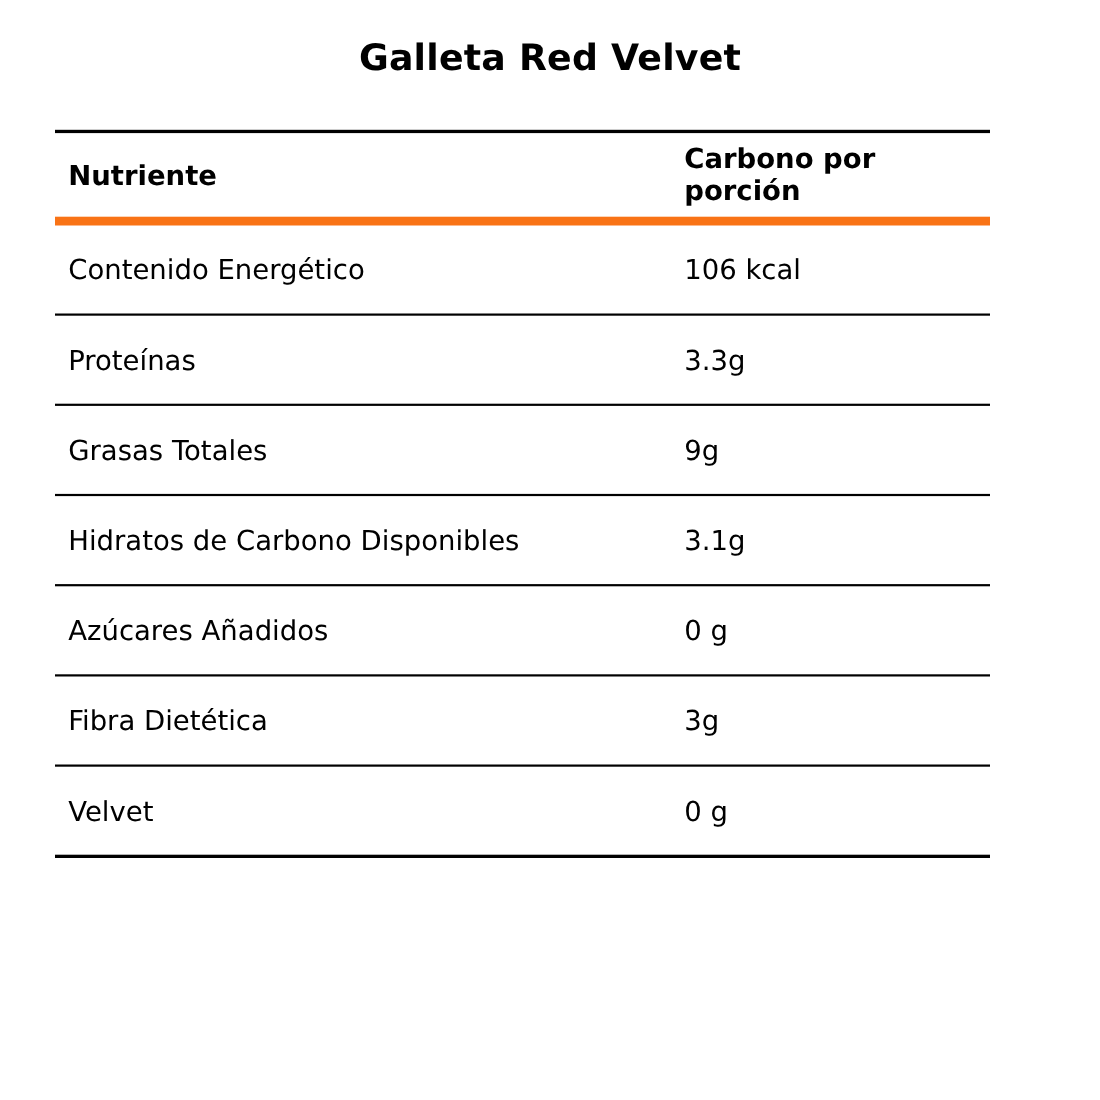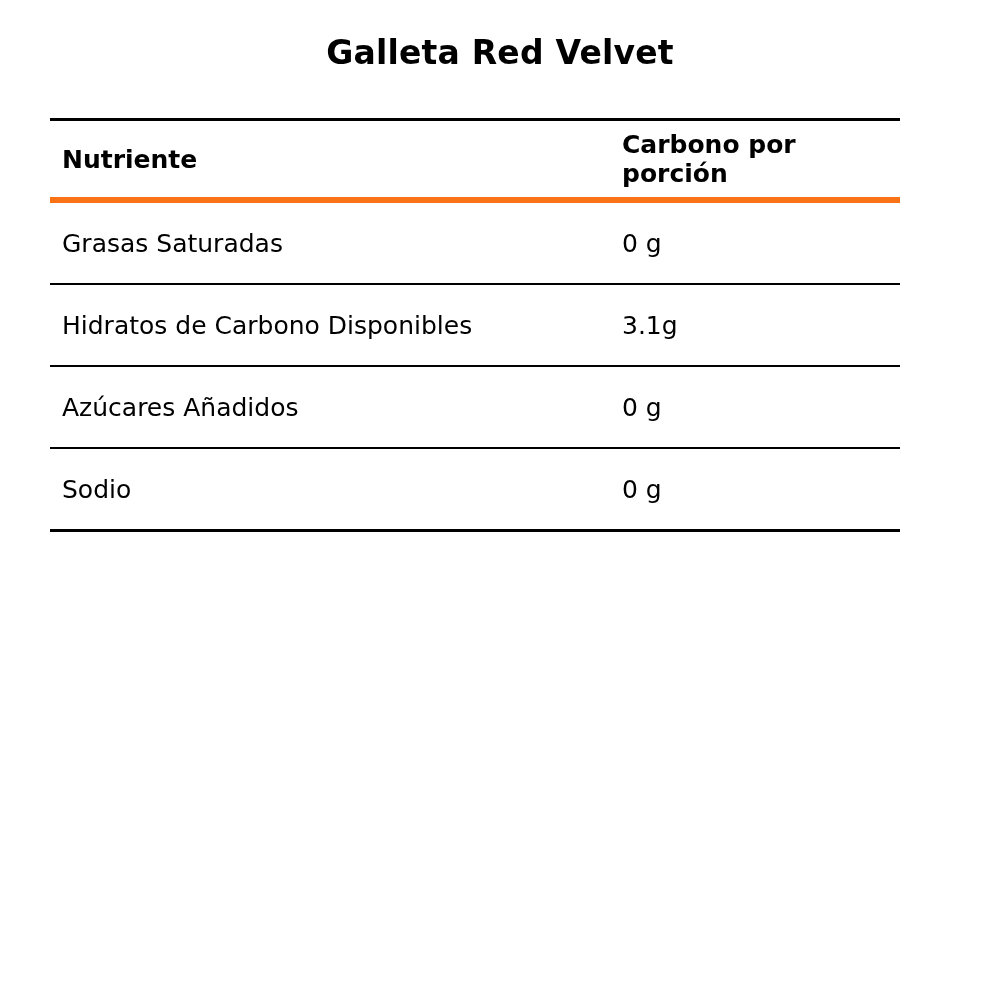--- a/index.html
+++ b/index.html
@@ -45,21 +45,21 @@
     text-align: left;
     vertical-align: middle;
     padding: 0 0 0 12px;
     font-weight: normal;
   }
   table.nutrition thead th {
     font-size: 25px;
     font-weight: bold;
     height: 76px;
     border-top: 3px solid #000;
-    border-bottom: 6px solid #f97316;
+    border-bottom: 8px solid #f97316;
     font-family: "DejaVu Sans", "Liberation Sans", sans-serif;
   }
   table.nutrition tbody td {
     font-size: 25px;
     height: 80px;
     border-bottom: 2px solid #000;
     font-family: "DejaVu Sans", "Liberation Sans", sans-serif;
   }
   table.nutrition tbody tr:last-child td {
     border-bottom: 3px solid #000;
@@ -81,32 +81,44 @@
         <col class="c-val">
       </colgroup>
       <thead>
         <tr>
           <th>Nutriente</th>
           <th>Carbono por porción</th>
         </tr>
       </thead>
       <tbody>
         <tr>
-          <td>Grasas Saturadas</td>
-          <td>0 g</td>
+          <td>Contenido Energético</td>
+          <td>106 kcal</td>
+        </tr>
+        <tr>
+          <td>Proteínas</td>
+          <td>3.3g</td>
+        </tr>
+        <tr>
+          <td>Grasas Totales</td>
+          <td>9g</td>
         </tr>
         <tr>
           <td>Hidratos de Carbono Disponibles</td>
           <td>3.1g</td>
         </tr>
         <tr>
           <td>Azúcares Añadidos</td>
           <td>0 g</td>
         </tr>
         <tr>
-          <td>Sodio</td>
+          <td>Fibra Dietética</td>
+          <td>3g</td>
+        </tr>
+        <tr>
+          <td>Velvet</td>
           <td>0 g</td>
         </tr>
       </tbody>
     </table>
   </div>
 
 </div>
 
 </body></html>

